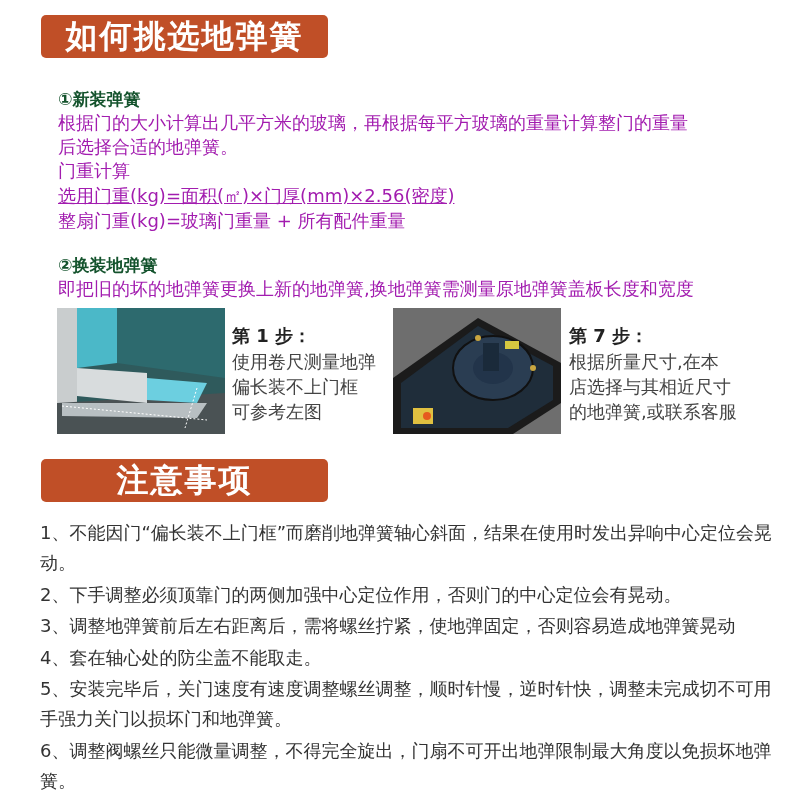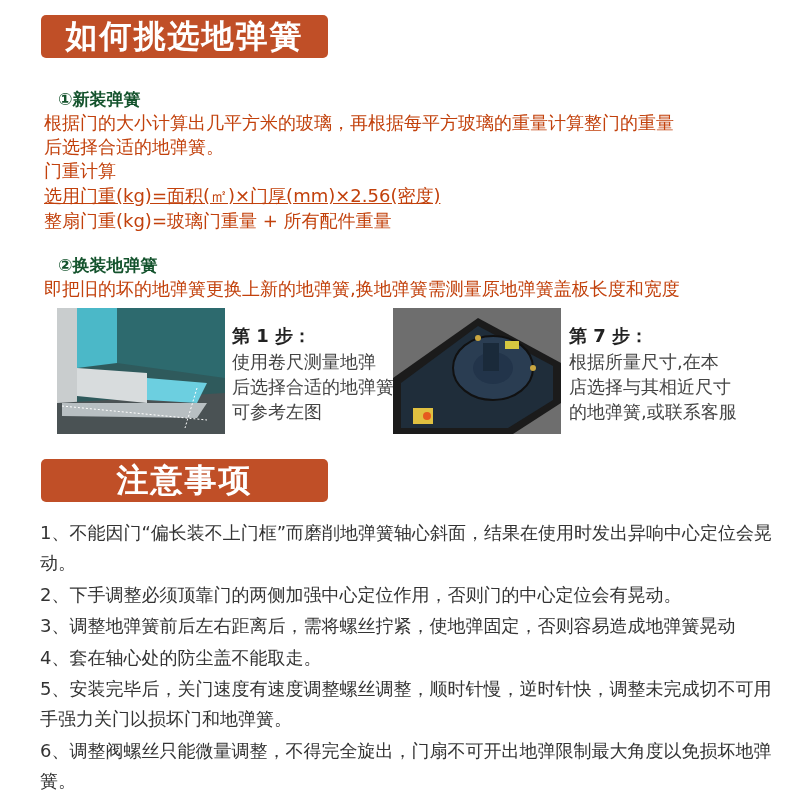--- a/index.html
+++ b/index.html
@@ -5,21 +5,21 @@
     html, body { margin: 0; padding: 0; background: #ffffff; }
     body { width: 800px; height: 800px; position: relative; overflow: hidden;
            font-family: "DejaVu Sans", "Liberation Sans", sans-serif; color: #3a3a3a; }
     .banner { position: absolute; left: 41px; width: 287px; height: 43px;
               background: #C04F27; border-radius: 5px; color: #fff;
               display: flex; align-items: center; justify-content: center;
               font-size: 32px; font-weight: bold; letter-spacing: 2px; }
     .banner1 { top: 15px; }
     .banner2 { top: 459px; }
     .sec-head { position: absolute; left: 58px; font-size: 17px; font-weight: bold; color: #14532d; }
-    .txt { position: absolute; left: 44px; font-size: 18px; line-height: 24px; color: #c2410c; white-space: nowrap; }
+    .txt { position: absolute; left: 58px; font-size: 18px; line-height: 24px; color: #a21caf; white-space: nowrap; }
     .photo { position: absolute; top: 308px; width: 168px; height: 126px; overflow: hidden; }
     .photo1 { left: 57px; }
     .photo2 { left: 393px; }
     .step-title { position: absolute; font-size: 18px; font-weight: bold; color: #222; }
     .step-body { position: absolute; font-size: 18px; line-height: 24px; color: #444; }
     .note { position: absolute; left: 40px; width: 740px; font-size: 18px; line-height: 30px; color: #333; }
   </style>
 </head>
 <body>
 
@@ -46,21 +46,21 @@
     <polygon points="0,95 168,85 168,126 0,126" fill="#4a5254"></polygon>
     <polygon points="20,60 90,65 90,95 20,88" fill="#d8dcdd"></polygon>
     <polygon points="90,70 150,75 140,95 90,92" fill="#6ccfe0"></polygon>
     <polygon points="5,95 150,95 140,110 5,108" fill="#b8bfc2"></polygon>
     <line x1="5" y1="98" x2="150" y2="112" stroke="#fff" stroke-width="1" stroke-dasharray="2,2"></line>
     <line x1="140" y1="80" x2="128" y2="120" stroke="#fff" stroke-width="1" stroke-dasharray="2,2"></line>
   </svg>
 </div>
 <div class="step-title" style="left:232px;top:324px;">第 1 步：</div>
 <div class="step-body" style="left:232px;top:350px;">使用卷尺测量地弹</div>
-<div class="step-body" style="left:232px;top:375px;">后选择合适的地弹簧</div>
+<div class="step-body" style="left:232px;top:375px;">偏长装不上门框</div>
 <div class="step-body" style="left:232px;top:400px;">可参考左图</div>
 
 <div class="photo photo2">
   <svg width="168" height="126" viewBox="0 0 168 126">
     <rect width="168" height="126" fill="#6e6e6e"></rect>
     <polygon points="0,70 85,10 168,55 168,95 120,126 0,126" fill="#1b1b1b"></polygon>
     <polygon points="8,75 85,18 160,58 160,92 115,120 8,120" fill="#1f2d3a"></polygon>
     <ellipse cx="100" cy="60" rx="40" ry="32" fill="#2a3d52" stroke="#111" stroke-width="2"></ellipse>
     <ellipse cx="100" cy="60" rx="20" ry="16" fill="#22344a"></ellipse>
     <rect x="90" y="35" width="16" height="28" fill="#1a2a3a"></rect>

